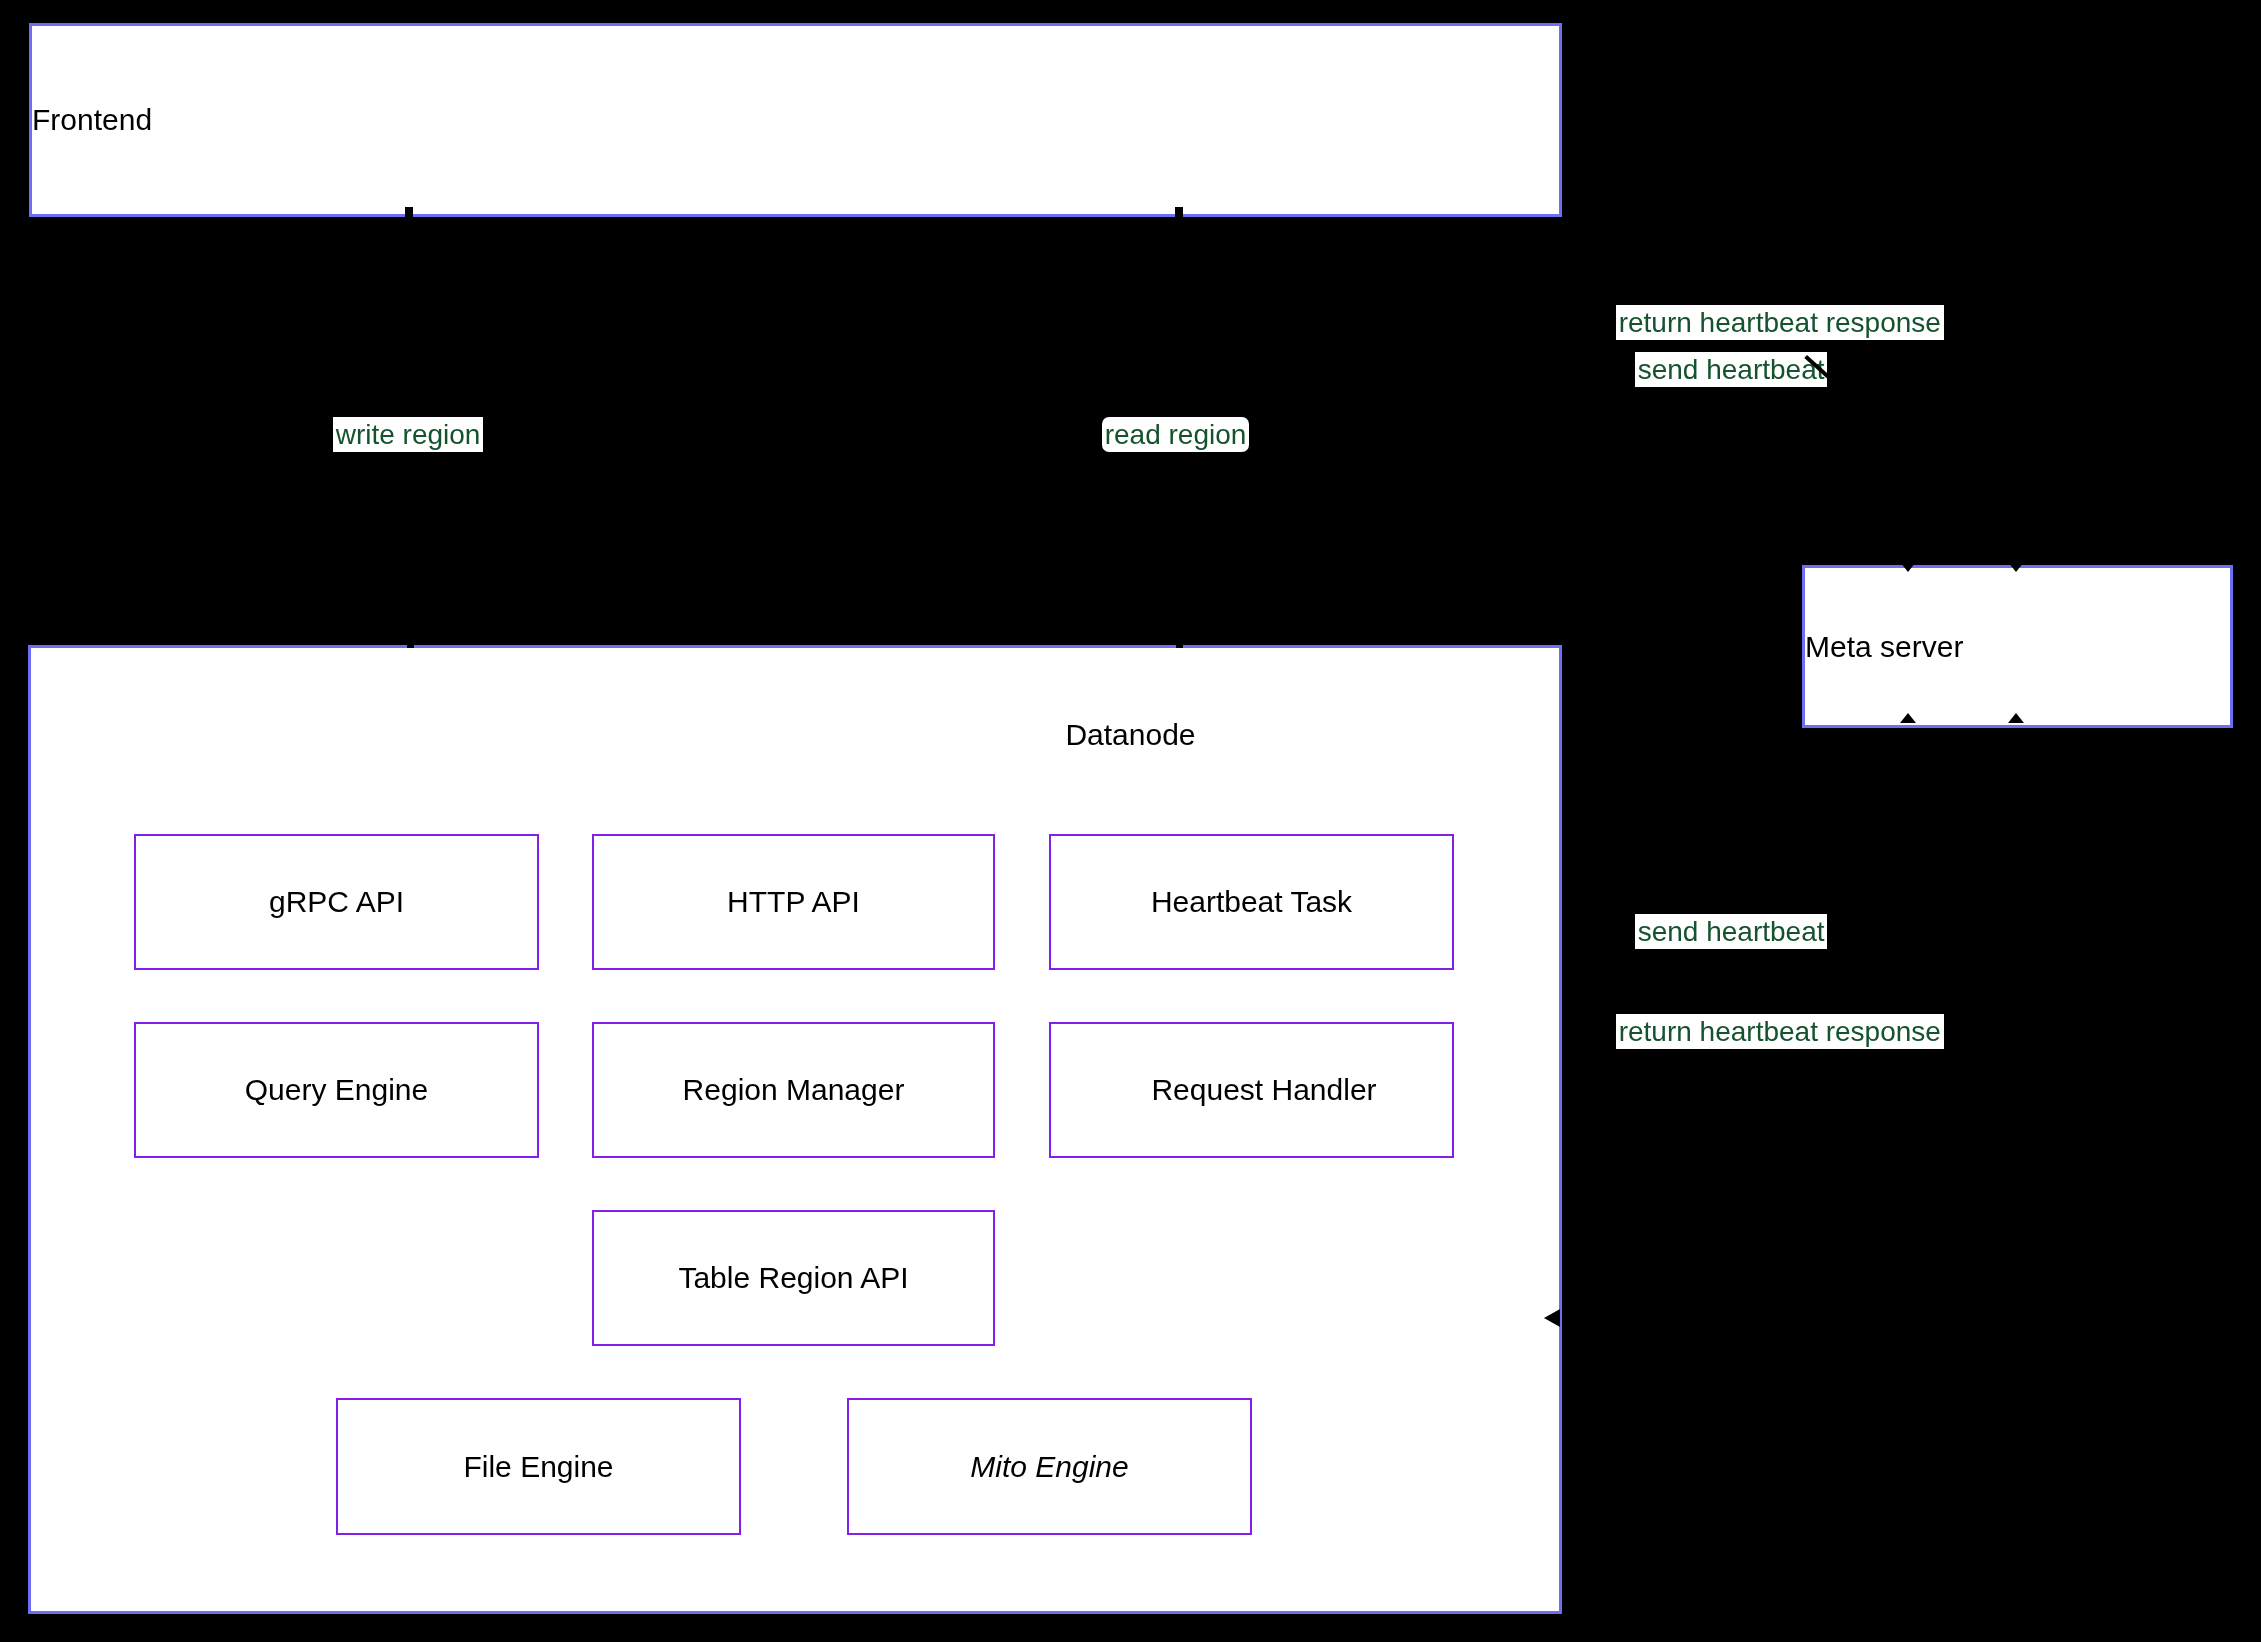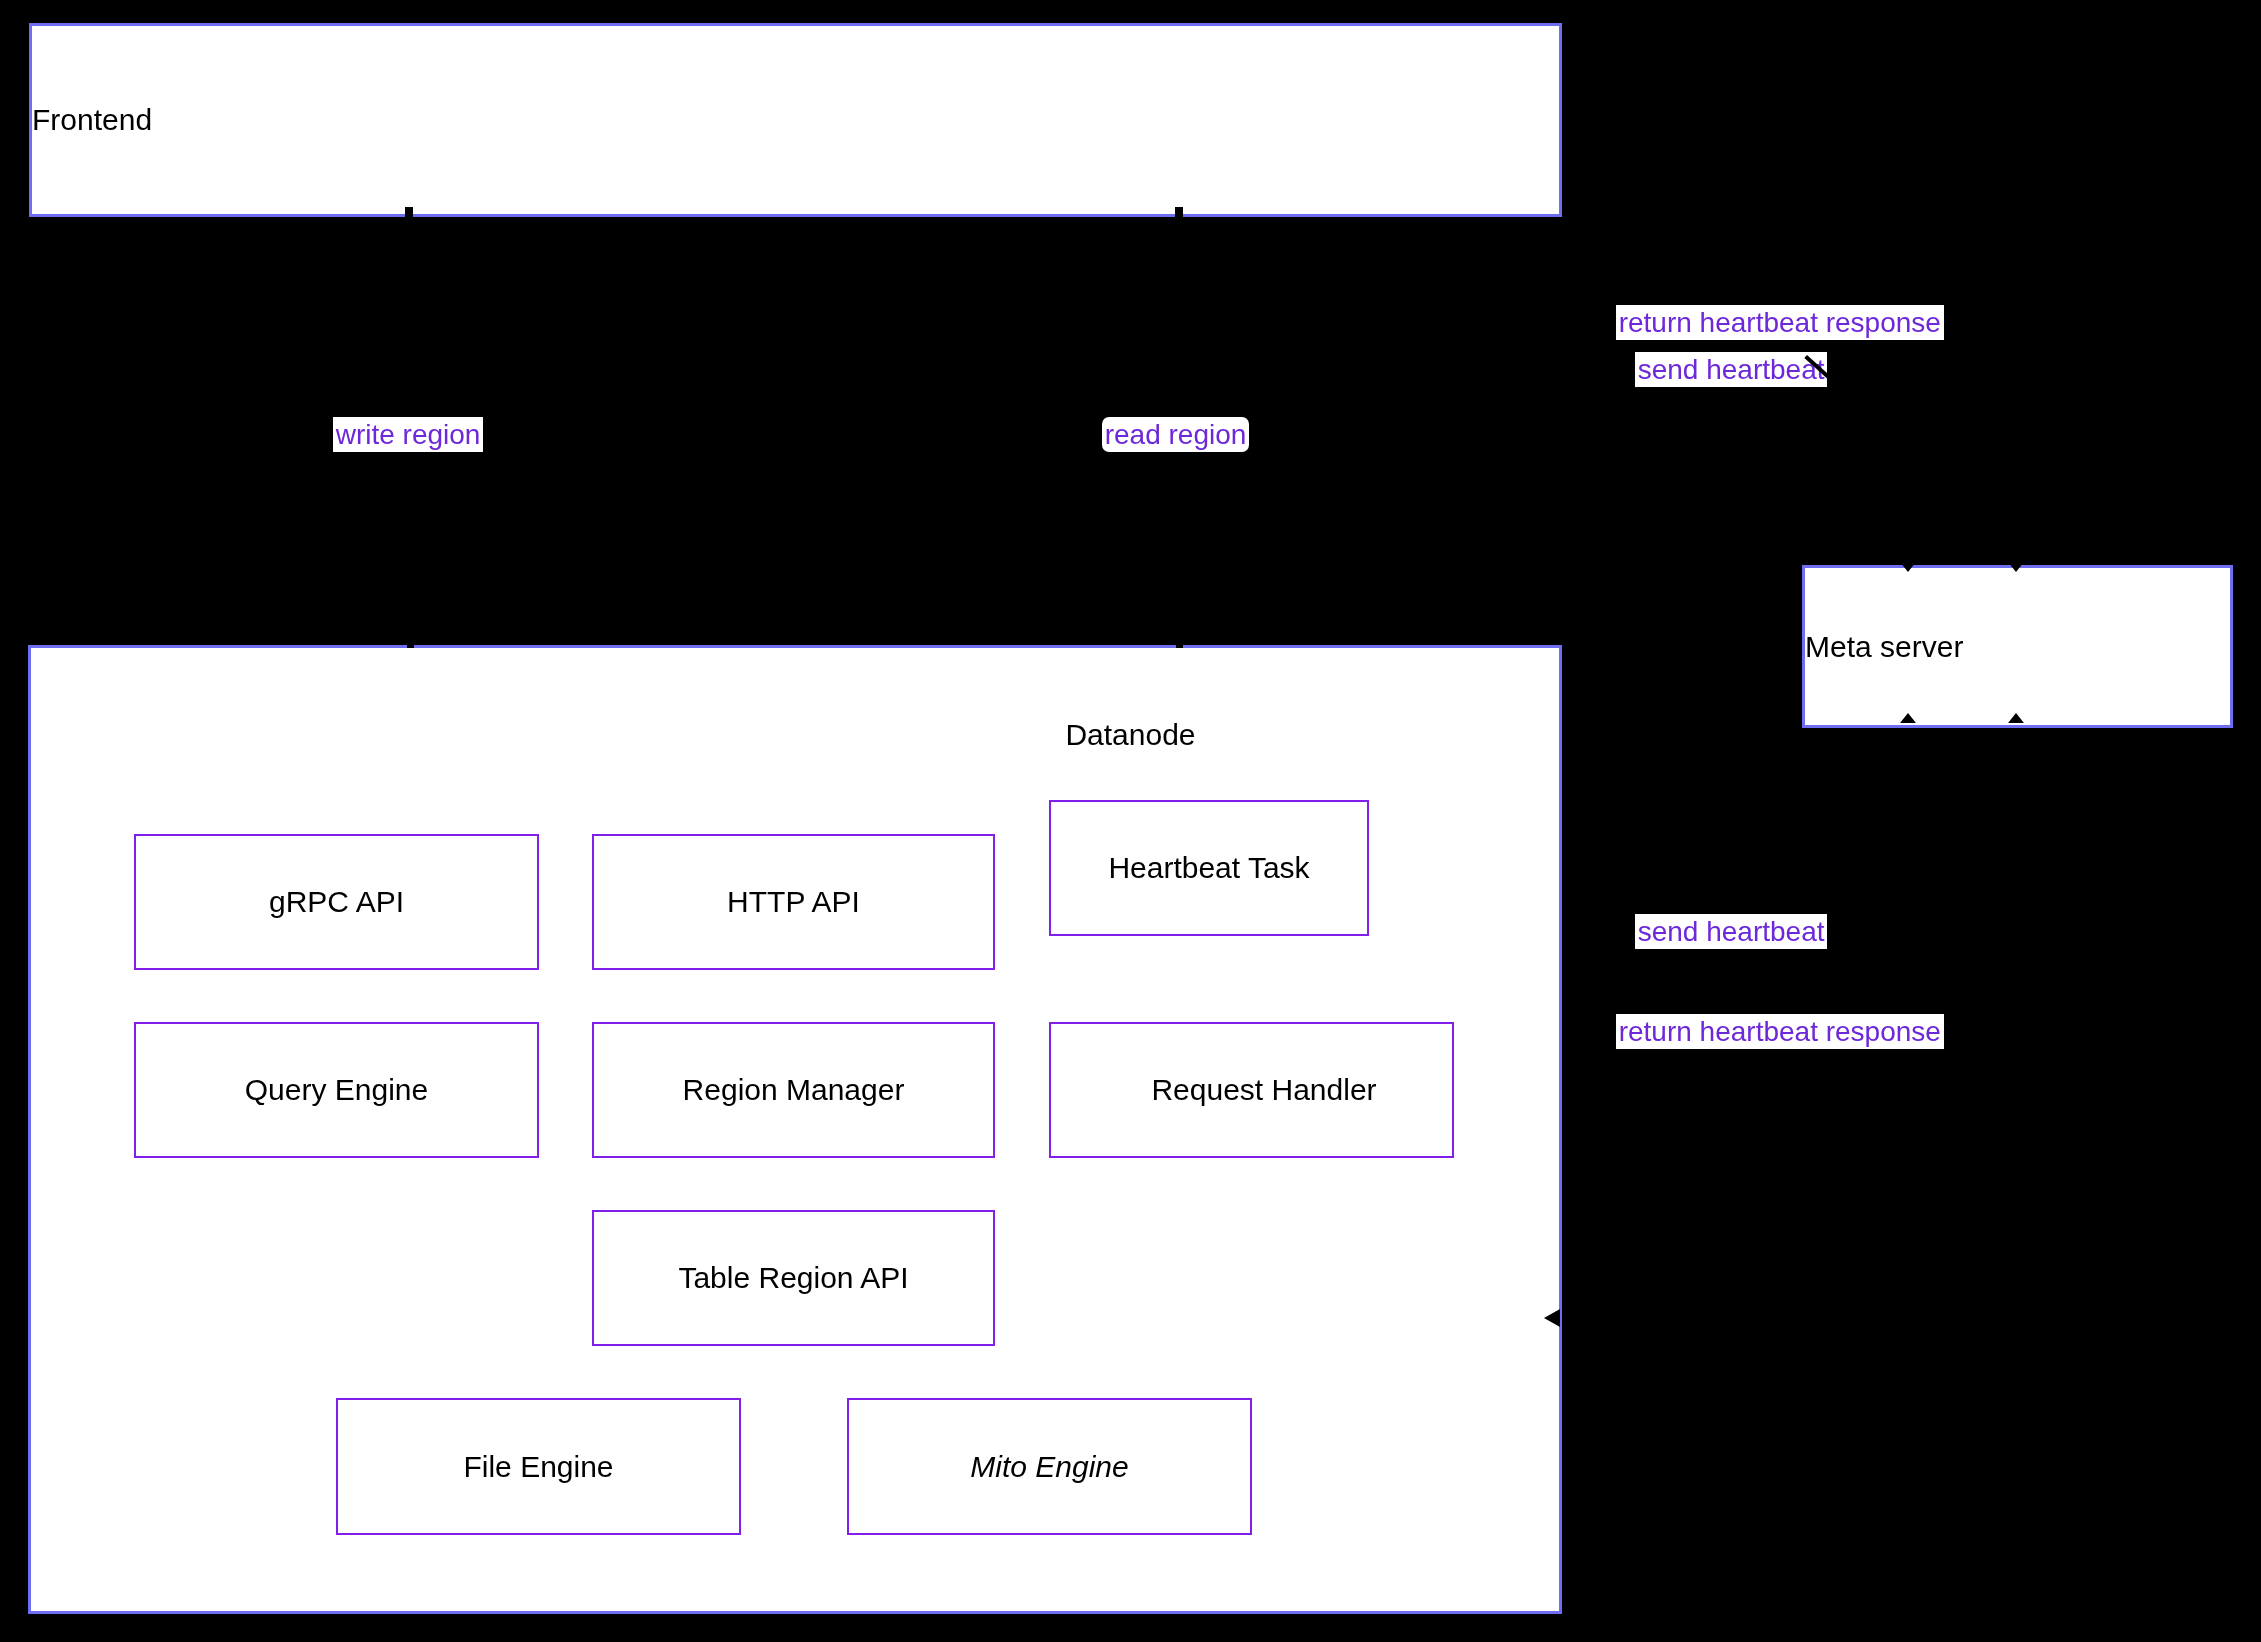--- a/index.html
+++ b/index.html
@@ -29,30 +29,30 @@
   .component{
     position:absolute;
     background:#ffffff;
     border:2.7px solid #8220ea;
     box-sizing:border-box;
     display:flex;align-items:center;justify-content:center;
     font-size:30px;
   }
   .c-grpc   {left:134px; top:834px;width:405px;height:136px;}
   .c-http   {left:592px; top:834px;width:403px;height:136px;}
-  .c-hbt    {left:1049px;top:800px;width:320px;height:136px;}
+  .c-hbt    {left:1049px;top:834px;width:405px;height:136px;}
   .c-query  {left:134px; top:1022px;width:405px;height:136px;}
   .c-regmgr {left:592px; top:1022px;width:403px;height:136px;}
   .c-reqh   {left:1049px;top:1022px;width:405px;height:136px;padding-left:25px;}
   .c-tbl    {left:592px; top:1210px;width:403px;height:136px;}
   .c-file   {left:336px; top:1398px;width:405px;height:137px;}
   .c-mito   {left:847px;top:1398px;width:405px;height:137px;font-style:italic;}
   .elabel{
     position:absolute;
-    background:#ffffff;color:#6d28d9;
+    background:#ffffff;color:#14532d;
     font-size:28px;line-height:35px;
     padding:0 2.7px;white-space:nowrap;
   }
   .l-ret-top {left:1616px;top:305px;}
   .l-send-top{left:1635px;top:352px;}
   .l-write   {left:333px; top:417px;}
   .l-read    {left:1102px;top:417px;border-radius:7px;}
   .l-send-mid{left:1635px;top:914px;}
   .l-ret-mid {left:1616px;top:1014px;}
   

